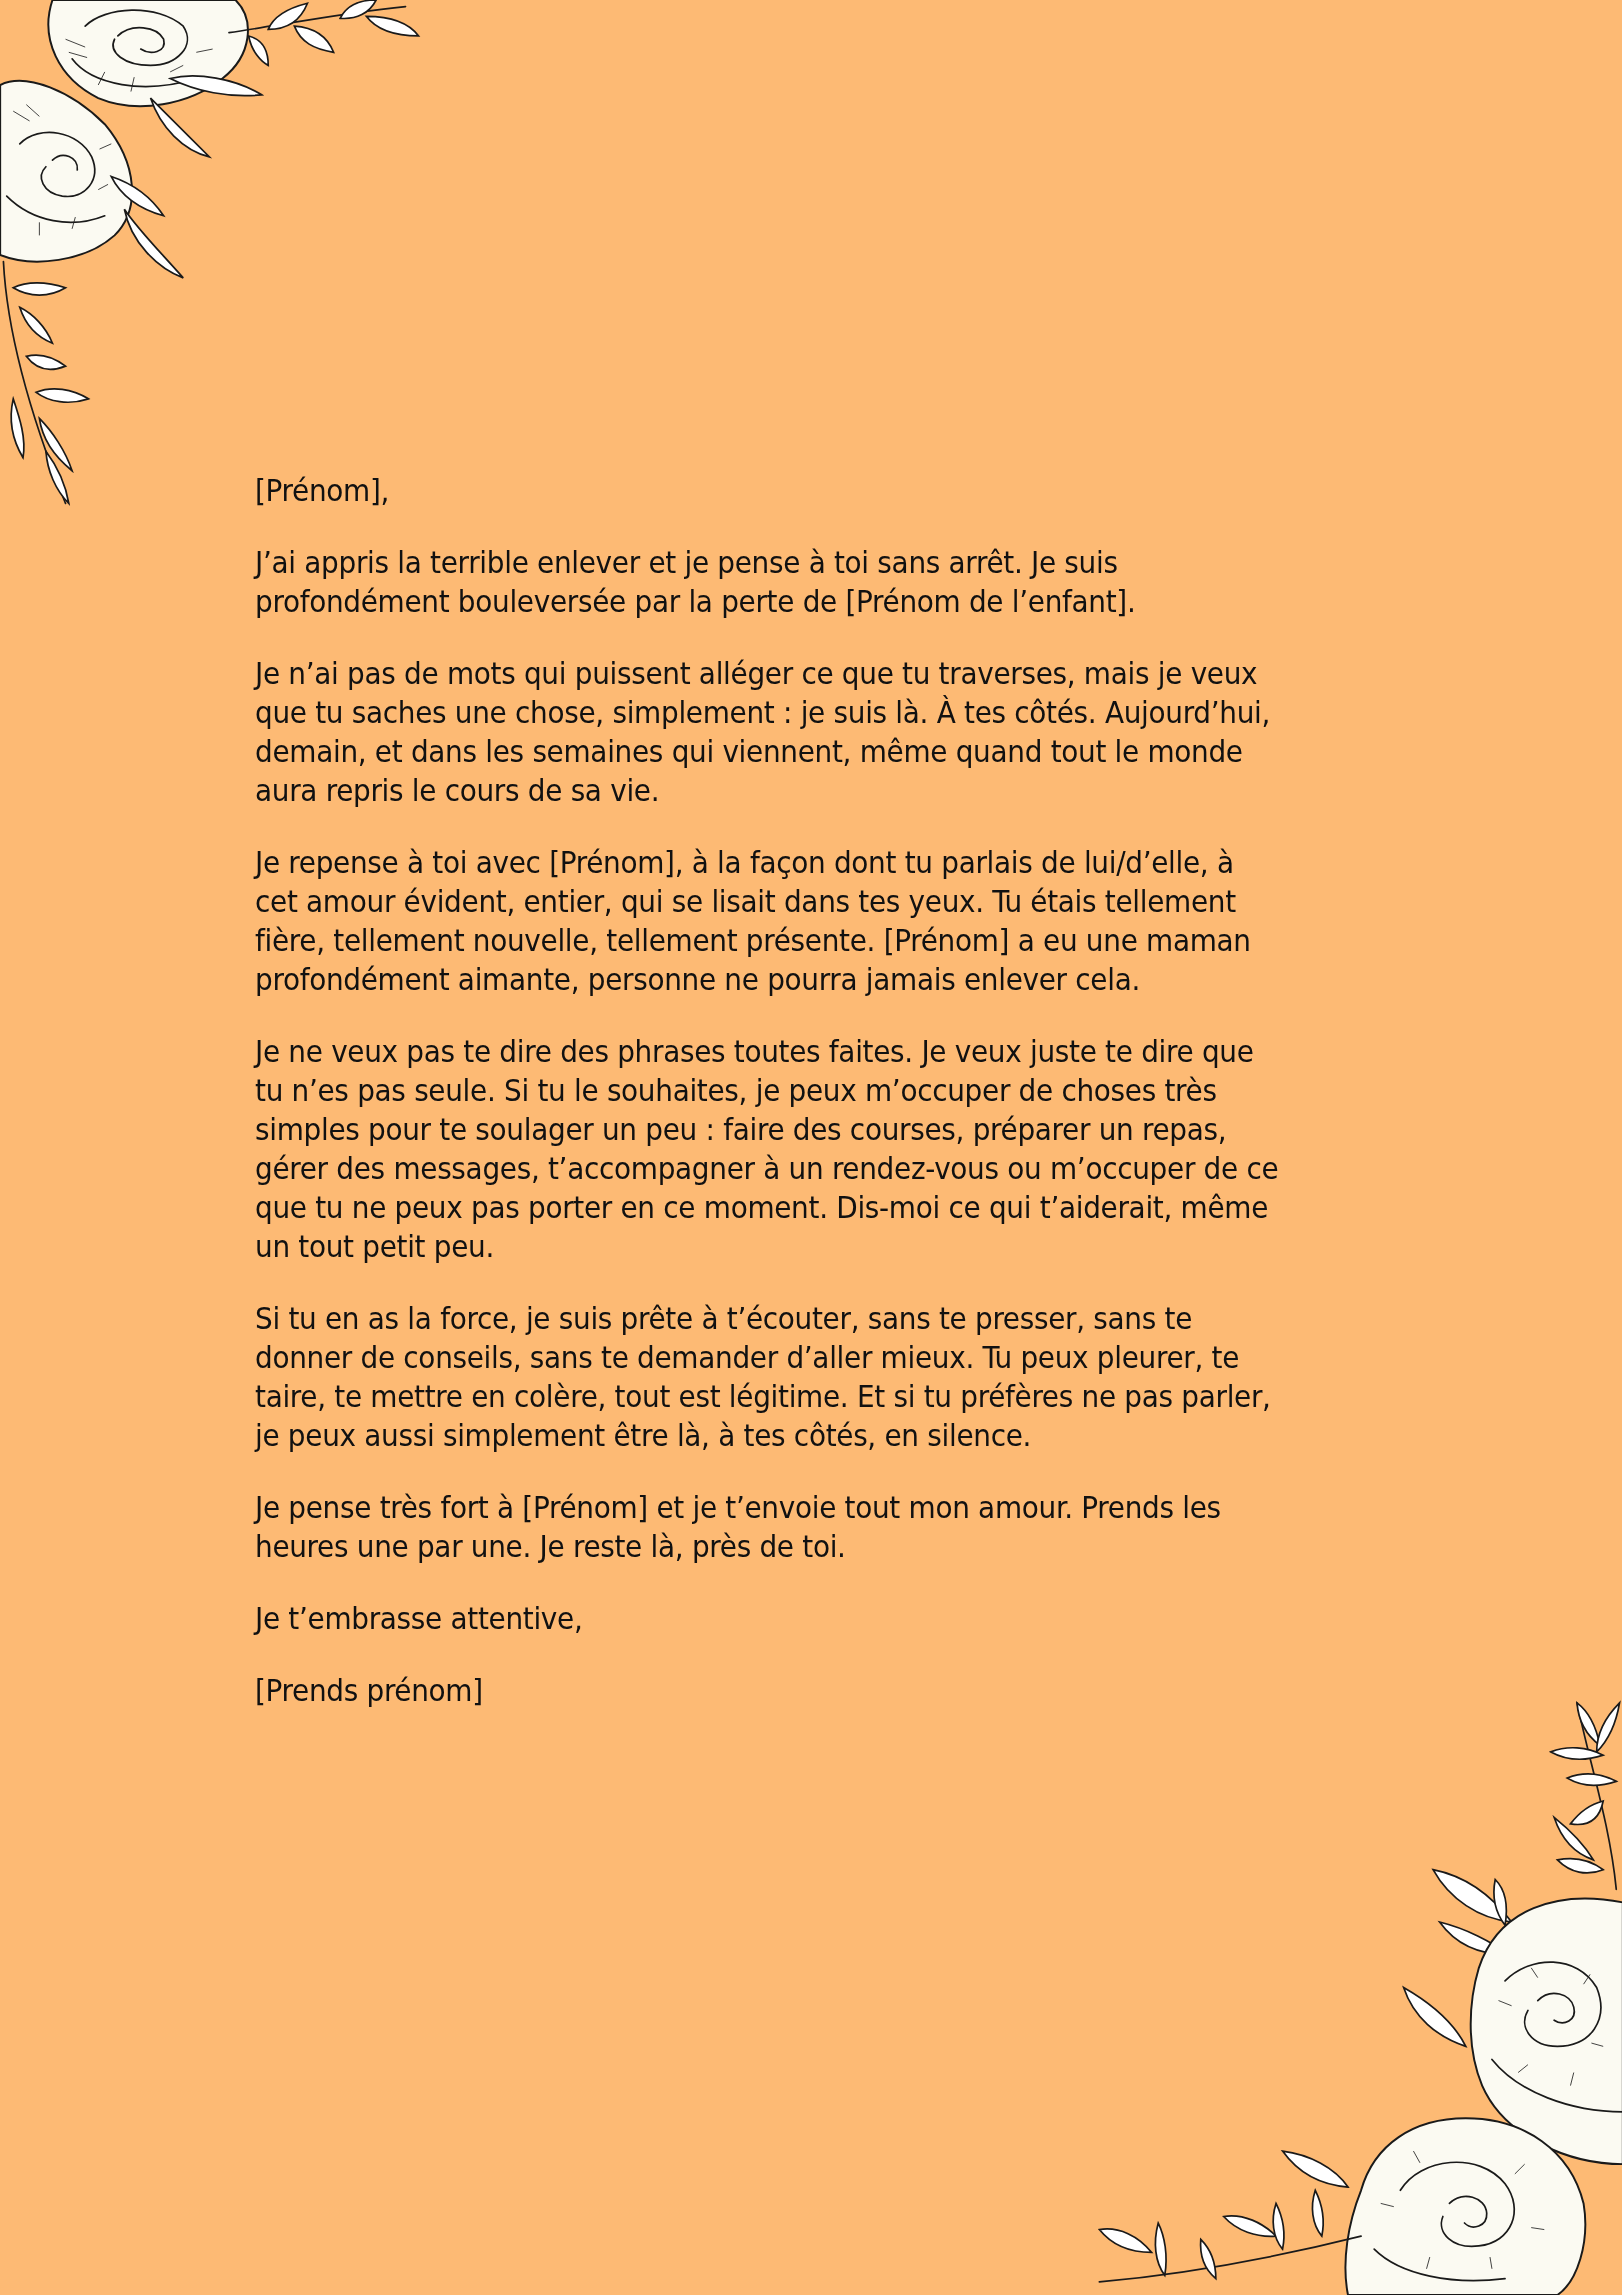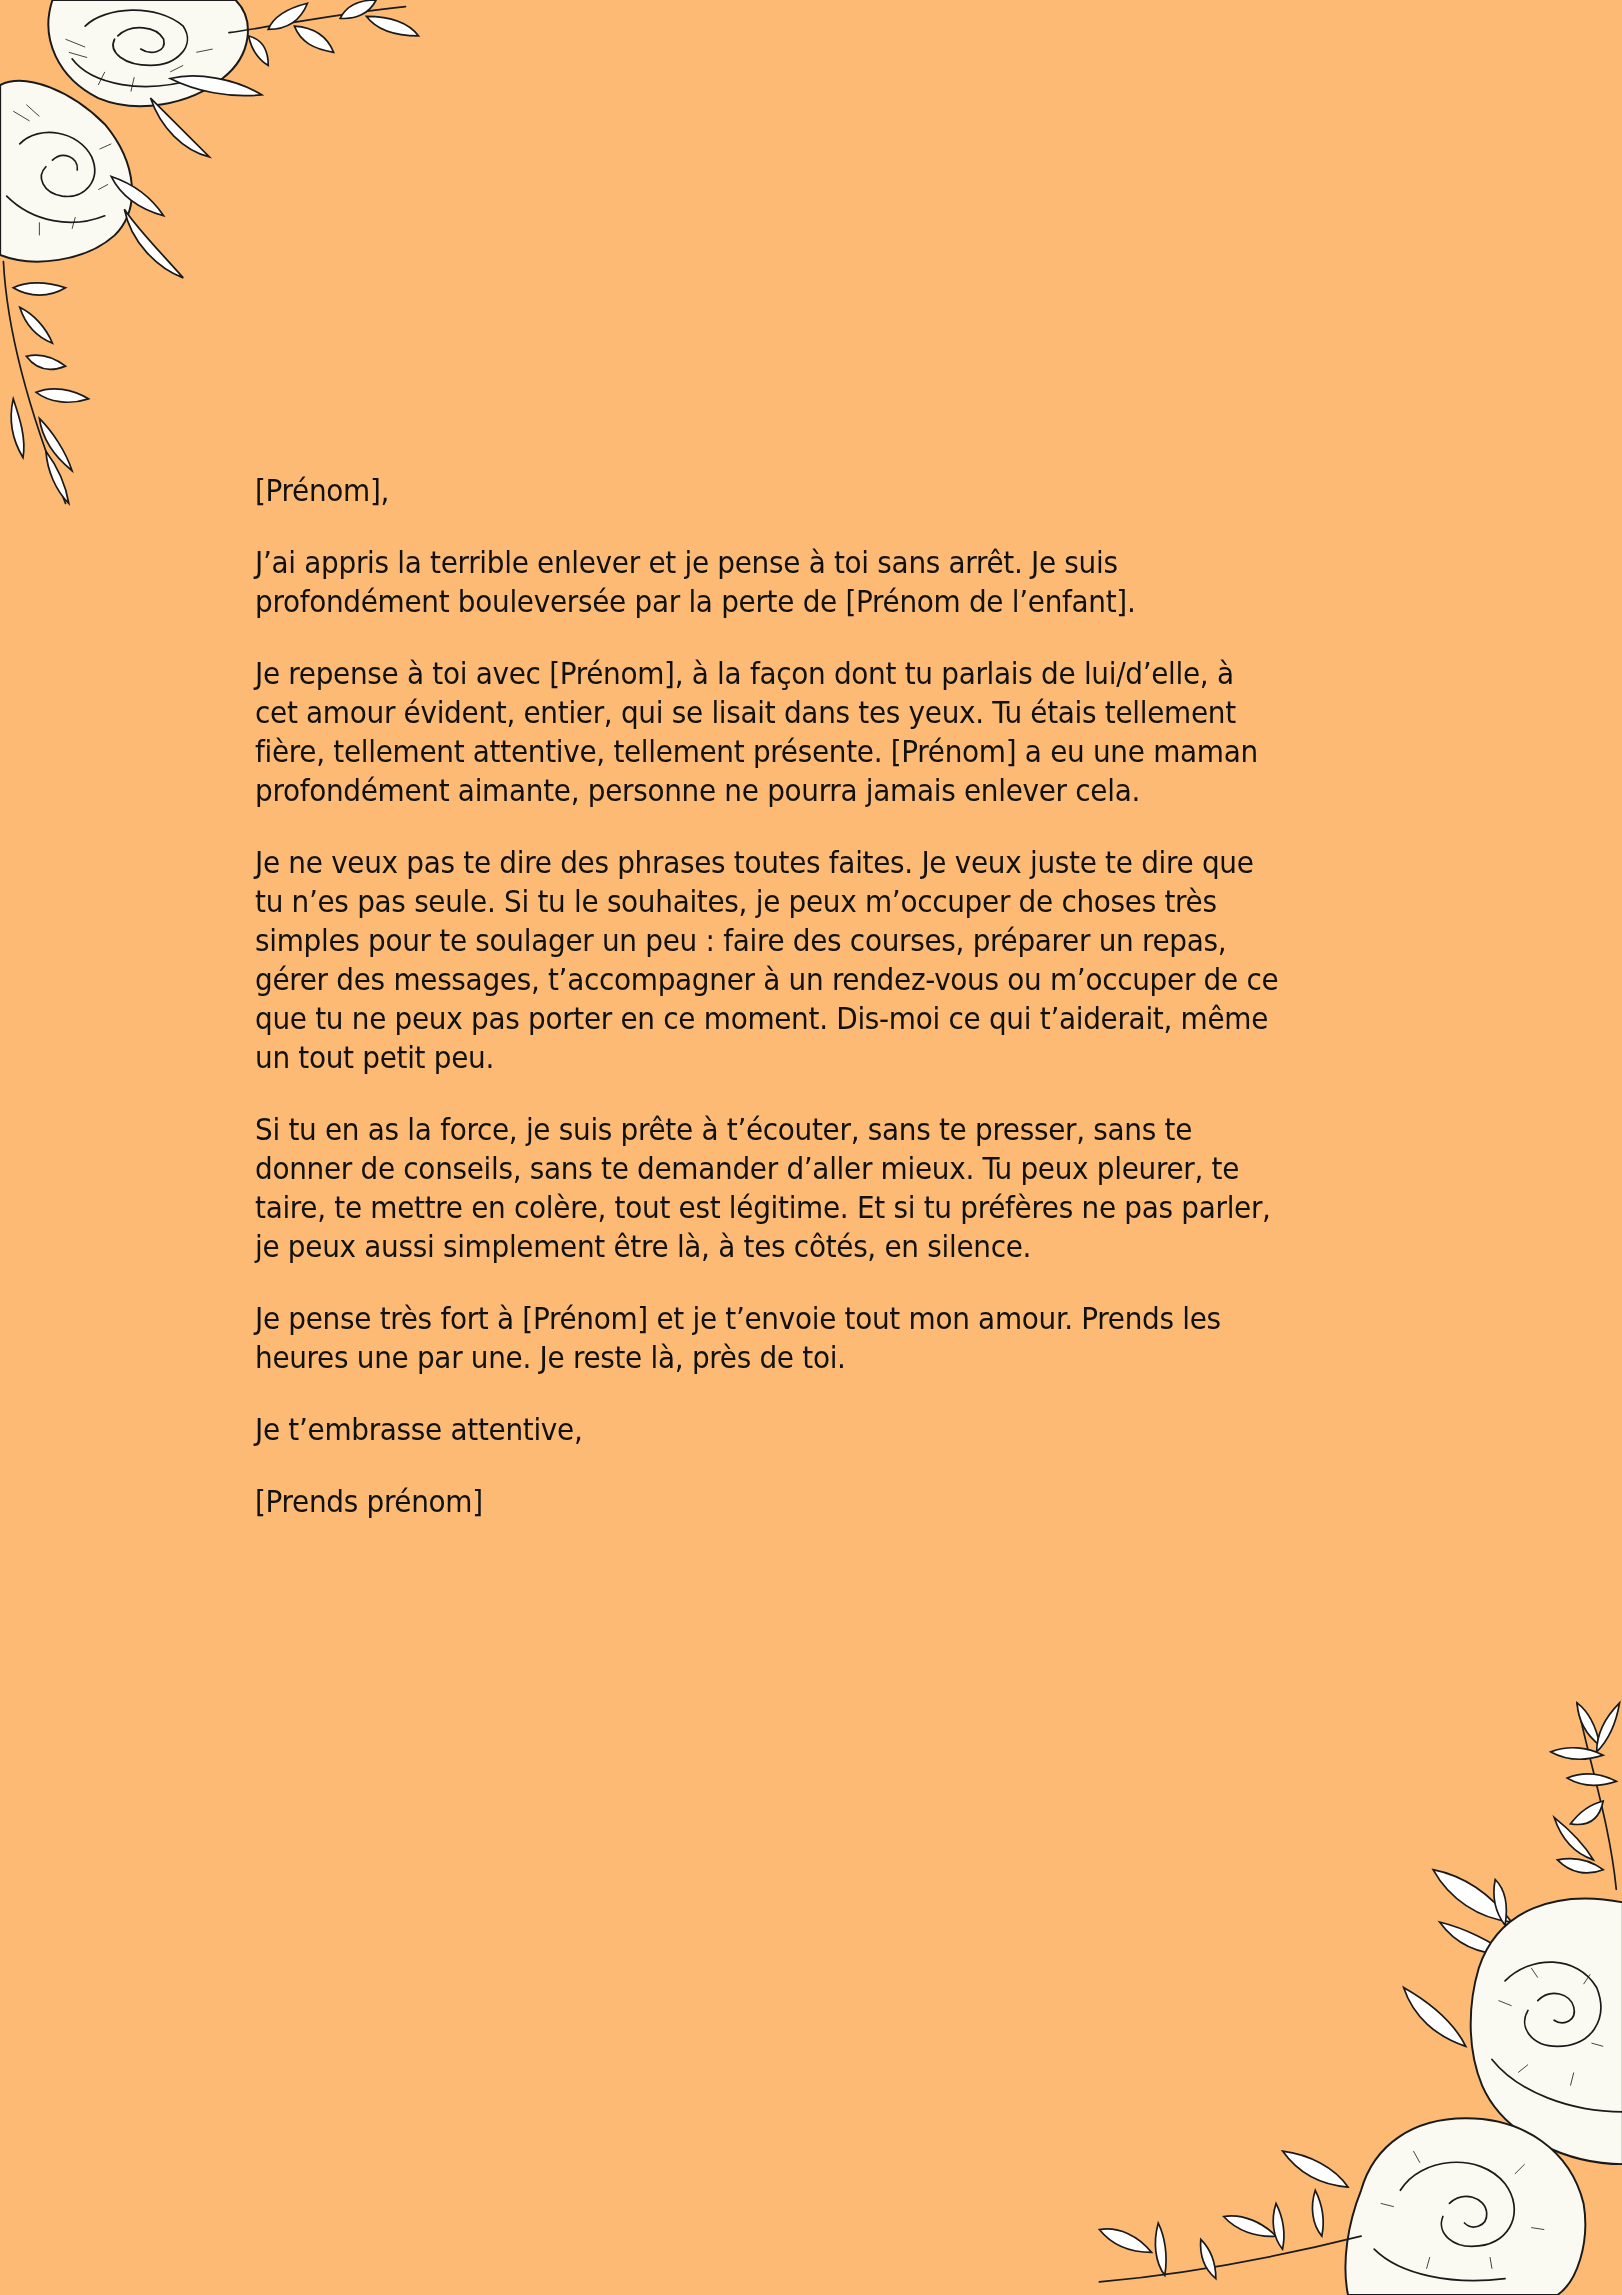--- a/index.html
+++ b/index.html
@@ -112,23 +112,27 @@
       <path class="leaf" d="M310,780 C320,800 325,825 320,850 C305,832 302,805 310,780 Z"></path>
       <path class="leaf" d="M370,760 C380,780 385,805 380,830 C365,812 362,785 370,760 Z"></path>
       <path class="leaf" d="M320,700 C360,705 400,725 420,755 C380,752 345,735 320,700 Z"></path>
     </g>
   </svg>
 
   <div class="letter">
     <p>[Prénom],</p>
     <p>J’ai appris la terrible enlever et je pense à toi sans arrêt. Je suis
 profondément bouleversée par la perte de [Prénom de l’enfant].</p>
+    <p>Je n’ai pas de mots qui puissent alléger ce que tu traverses, mais je veux
+que tu saches une chose, simplement : je suis là. À tes côtés. Aujourd’hui,
+demain, et dans les semaines qui viennent, même quand tout le monde
+aura repris le cours de sa vie.</p>
     <p>Je repense à toi avec [Prénom], à la façon dont tu parlais de lui/d’elle, à
 cet amour évident, entier, qui se lisait dans tes yeux. Tu étais tellement
-fière, tellement attentive, tellement présente. [Prénom] a eu une maman
+fière, tellement nouvelle, tellement présente. [Prénom] a eu une maman
 profondément aimante, personne ne pourra jamais enlever cela.</p>
     <p>Je ne veux pas te dire des phrases toutes faites. Je veux juste te dire que
 tu n’es pas seule. Si tu le souhaites, je peux m’occuper de choses très
 simples pour te soulager un peu : faire des courses, préparer un repas,
 gérer des messages, t’accompagner à un rendez-vous ou m’occuper de ce
 que tu ne peux pas porter en ce moment. Dis-moi ce qui t’aiderait, même
 un tout petit peu.</p>
     <p>Si tu en as la force, je suis prête à t’écouter, sans te presser, sans te
 donner de conseils, sans te demander d’aller mieux. Tu peux pleurer, te
 taire, te mettre en colère, tout est légitime. Et si tu préfères ne pas parler,

